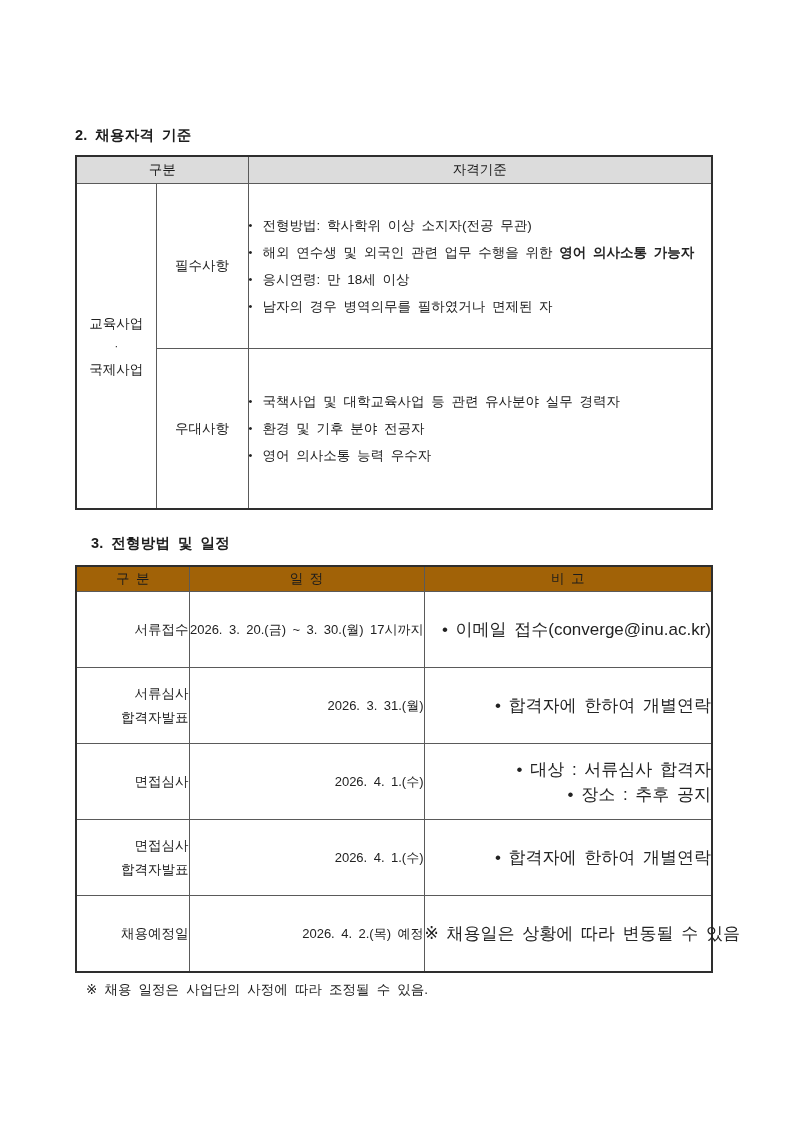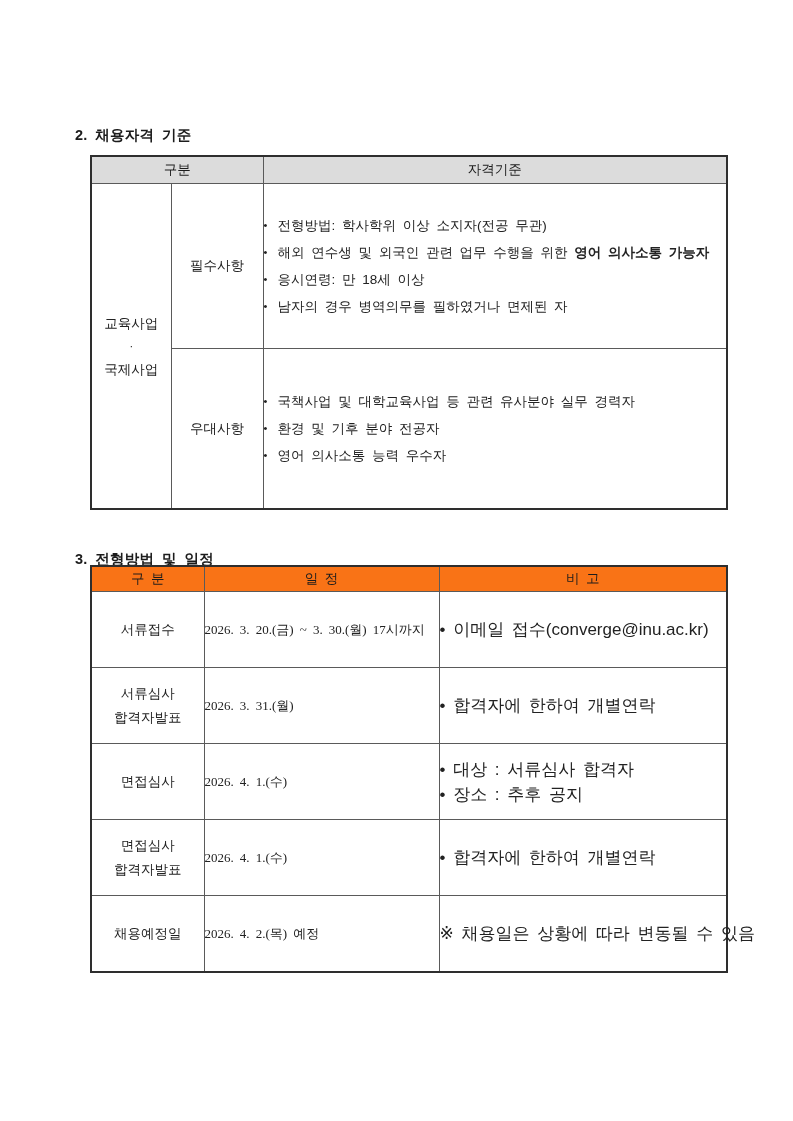--- a/index.html
+++ b/index.html
@@ -10,63 +10,63 @@
     font-family:"Liberation Sans","DejaVu Sans",sans-serif;
     color:#222222;
     overflow:hidden;
   }
   .sec-heading{
     position:absolute;left:75px;
     font-size:14.5px;font-weight:bold;color:#1c1c1c;
     word-spacing:0.25em;letter-spacing:0.2px;margin:0;
   }
   .h2-pos{top:126px;}
-  .h3-pos{top:550px;}
+  .h3-pos{top:534px;margin-left:16px;}
 
   table.doc{
-    position:absolute;left:90px;
+    position:absolute;left:75px;
     border-collapse:collapse;table-layout:fixed;
     width:636px;
     border:2px solid #2e2e2e;
     font-size:13.5px;
     padding-left:12px;
   }
   table.doc td{
     border:1px solid #5a5a5a;
     padding:0;
     word-spacing:0.22em;
     vertical-align:middle;
   }
   .t1-pos{top:155px;}
   .t2-pos{top:565px;}
 
   td.th1{
     background:#dcdcdc;height:26px;
     text-align:center;color:#1c1c1c;
   }
   td.th2{
-    background:#f97316;height:24px;
+    background:#a16207;height:24px;
     text-align:center;color:#1c1c1c;
   }
   tr.t1-r1 td{height:164px;}
   tr.t1-r2 td{height:159px;}
-  tr.t2-r td{height:75px;}
+  tr.t2-r td{height:75px;text-align:right;}
 
   td.center-cell{text-align:center;line-height:23px;}
   td.label-cell{text-align:center;}
   .middot{display:block;font-size:11px;line-height:23px;}
   .cat-line{display:block;}
 
   td.bullets-cell{padding:8px 10px 8px 11px;}
   .bline{line-height:26px;white-space:nowrap;}
   .bdot{display:inline-block;width:14px;font-size:11px;vertical-align:1px;color:#222;}
   .bline b{font-weight:bold;}
 
   td.pre-cell{text-align:center;white-space:pre-line;line-height:24px;}
-  td.sched-cell{padding-left:12px;font-size:13px;font-family:Liberation Serif, serif;}
+  td.sched-cell{padding-left:12px;font-size:13px;}
   td.notes-cell{padding-left:11px;}
   .note-line{line-height:25px;white-space:nowrap;font-size:17px;}
 
   .footnote{
     position:absolute;left:86px;top:981px;
     font-size:13.5px;word-spacing:0.25em;color:#1c1c1c;
   }
 </style>
 </head>
 <body>
@@ -159,14 +159,15 @@
       <tr class="t2-r">
         <td class="pre-cell">채용예정일</td>
         <td class="sched-cell">2026. 4. 2.(목) 예정</td>
         <td class="notes-cell">
           <div class="note-line">※ 채용일은 상황에 따라 변동될 수 있음</div>
         </td>
       </tr>
     </tbody>
   </table>
 
+  <div class="footnote">※ 채용 일정은 사업단의 사정에 따라 조정될 수 있음.</div>
 
 </div>
 
 </body></html>

